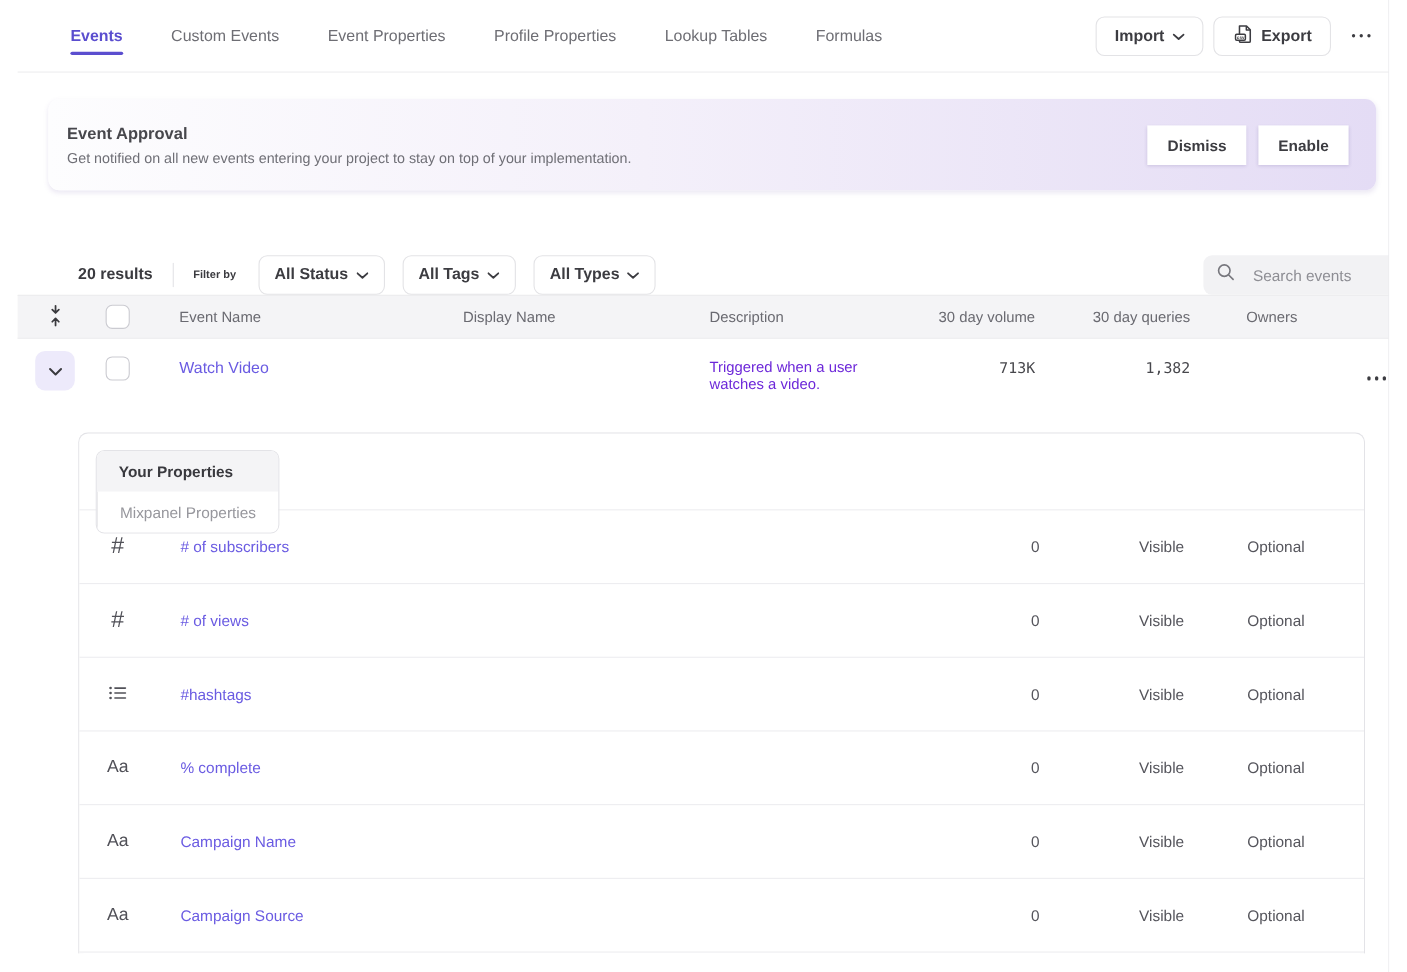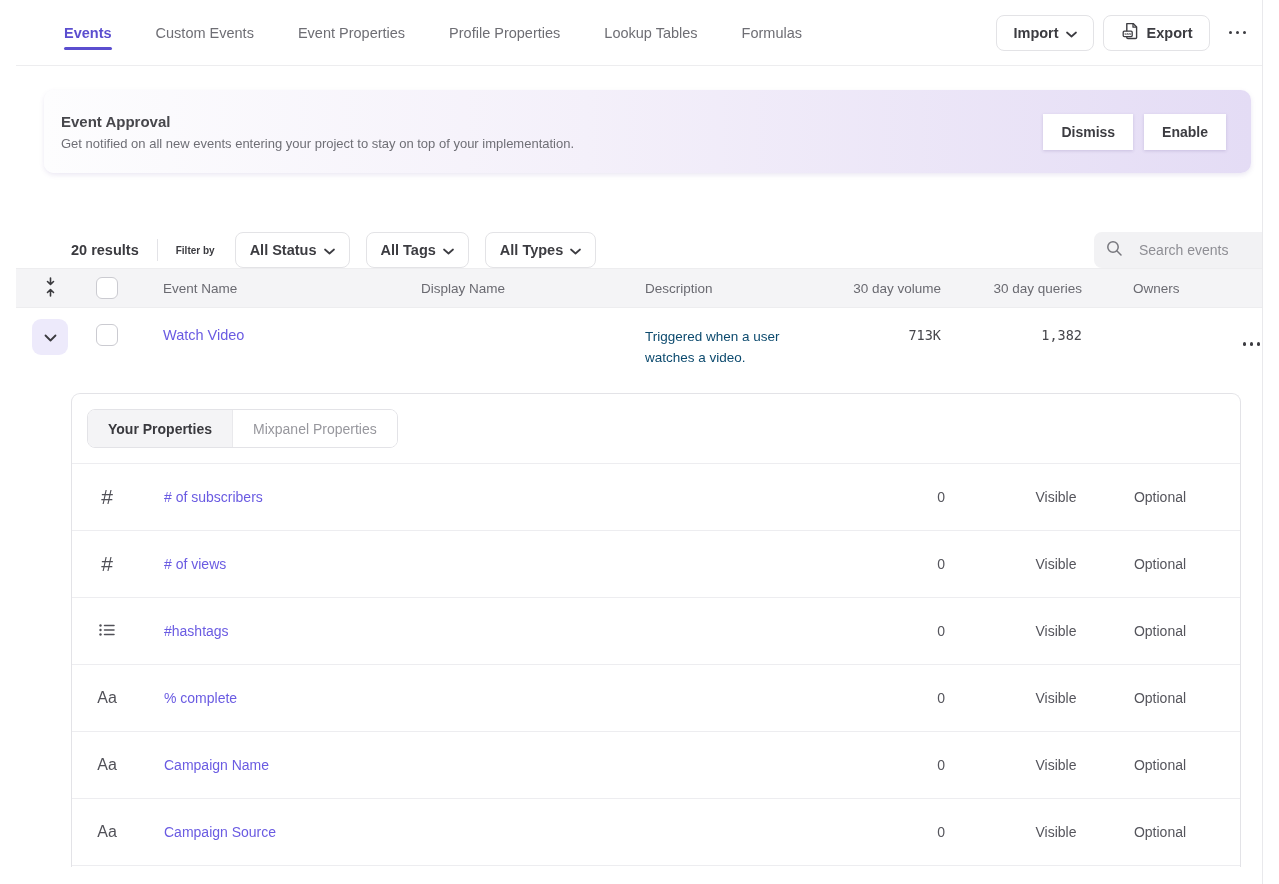--- a/index.html
+++ b/index.html
@@ -70,31 +70,31 @@
   .checkbox { width:22px; height:22px; border:1.5px solid #cbcbd1; border-radius:6px;
     background:#fff; cursor:pointer; }
 
   .trow { display:flex; height:66px; font-size:13.5px; }
   .trow .c-expand { align-items:flex-start; padding-top:11px; }
   .expand-btn { width:36px; height:36px; border:none; border-radius:9px; background:#edeafb;
     display:flex; align-items:center; justify-content:center; cursor:pointer; }
   .trow .c-check { padding-top:16px; }
   .trow .c-name { padding-top:19px; }
   .link { color:#6a5be2; font-size:14.5px; text-decoration:none; cursor:pointer; }
-  .trow .c-desc { padding-top:18px; color:#0c4a6e; line-height:21px; }
+  .trow .c-desc { padding-top:18px; color:#6d28d9; line-height:16px; }
   .num { font-family:"DejaVu Sans Mono","Liberation Mono",monospace; font-size:13.5px; color:#47474c; }
   .trow .c-vol, .trow .c-qry { padding-top:19px; }
   .trow .c-act { align-items:flex-start; padding-top:26px; }
 
   
   .panel { margin:19px 37px 0 55px; width:1170px; height:474px;
     border:1px solid #e3e3e7; border-bottom:none; border-radius:9px 9px 0 0; background:#fff;
     overflow:hidden; }
   .panel-tabbar { height:70px; padding:15px 0 0 15px; border-bottom:1px solid #ededf0; }
-  .seg { display:inline-flex; border:1px solid #e3e3e7; border-radius:8px; overflow:hidden; }
+  .seg { display:inline-flex; border:1px solid #e3e3e7; border-radius:8px; overflow:hidden;flex-direction:column; }
   .seg-item { height:37px; display:flex; align-items:center; padding:0 20px; font-size:14px;
     cursor:pointer; background:#fff; color:#97979d; font-weight:500; }
   .seg-item.active { background:#f4f4f6; color:#39393e; font-weight:700; }
   .seg-item + .seg-item { border-left:1px solid #e9e9ec; }
 
   .prow { display:flex; align-items:center; height:67px; border-bottom:1px solid #ededf0;
     padding-right:24px; font-size:14px; color:#55555c; }
   .p-icon { width:70px; flex:none; display:flex; justify-content:center; color:#515158; }
   .p-name { flex:1; margin-left:22px; }
   .p-name .link { font-size:14px; }

